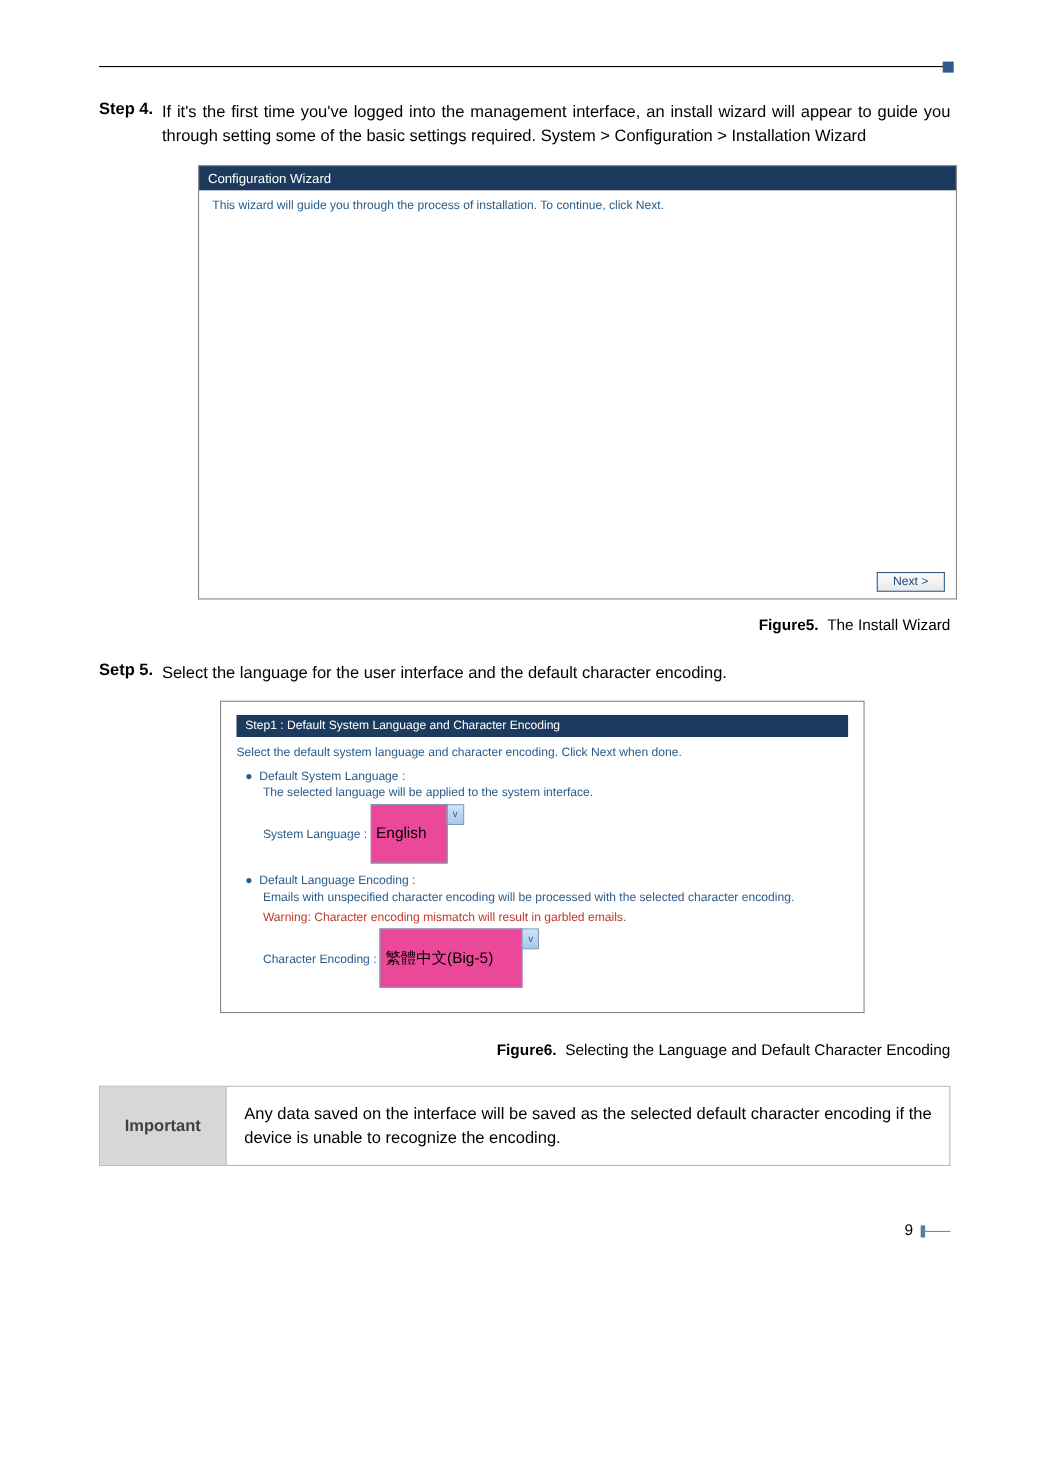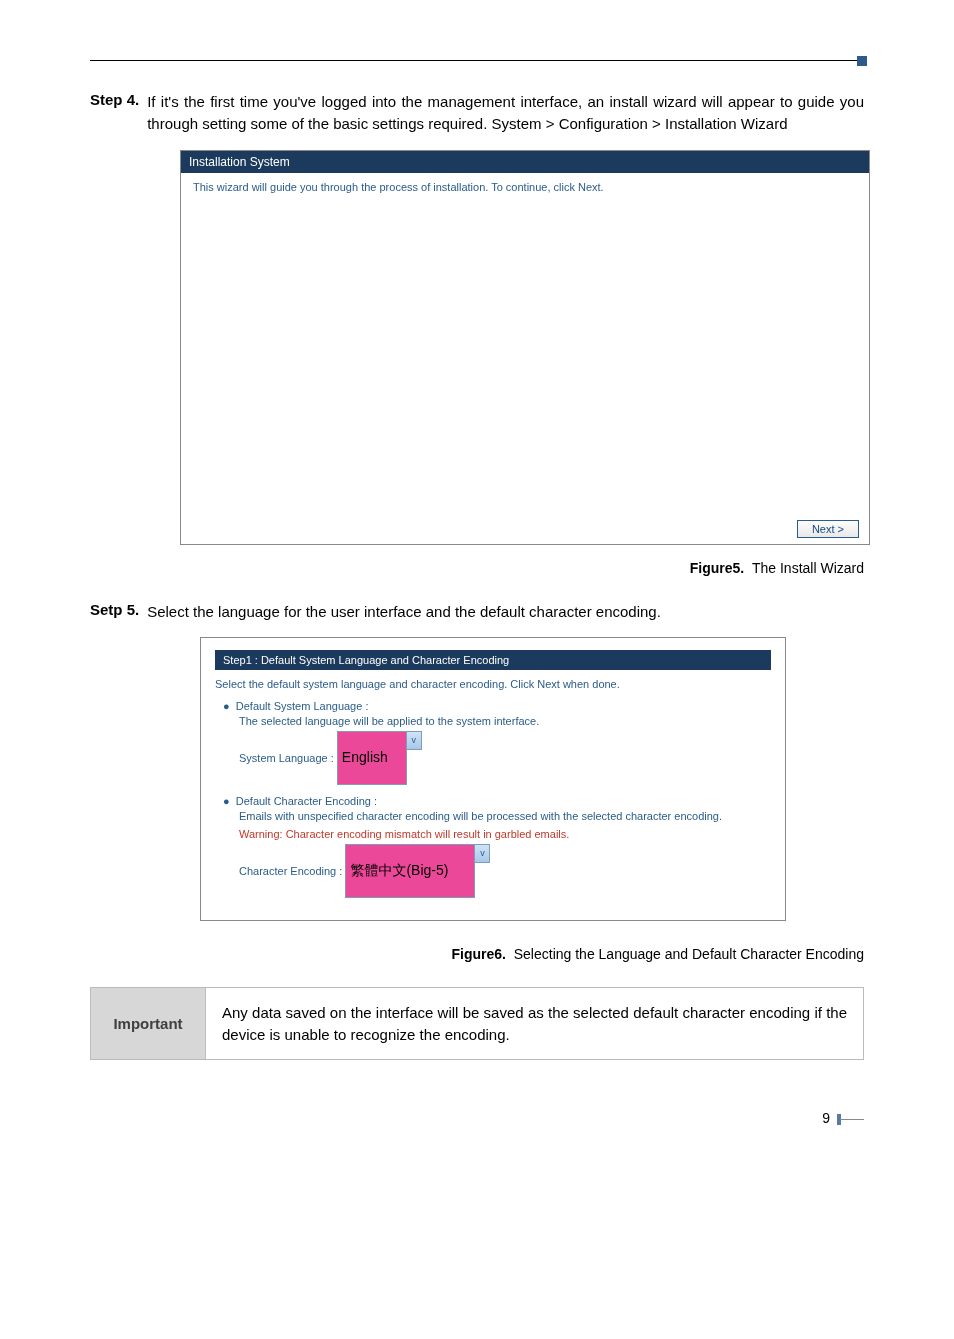--- a/index.html
+++ b/index.html
@@ -44,21 +44,21 @@
     <div class="header-marker"></div>
   </div>
 
   <div class="step-block">
     <div class="step-label">Step 4.</div>
     <div class="step-text">If it's the first time you've logged into the management interface, an install wizard will appear to guide you through setting some of the basic settings required. System &gt; Configuration &gt; Installation Wizard</div>
   </div>
 
   <div class="screenshot-container">
     <div class="wizard-box">
-      <div class="wizard-titlebar">Installation System</div>
+      <div class="wizard-titlebar">Configuration Wizard</div>
       <div class="wizard-body">
         <div class="wizard-instruction">This wizard will guide you through the process of installation. To continue, click Next.</div>
       </div>
       <div class="wizard-footer">
         <span class="next-button">Next &gt;</span>
       </div>
     </div>
   </div>
 
   <div class="figure-caption">
@@ -78,21 +78,21 @@
       <div class="step1-section">
         <div class="step1-bullet">●&nbsp;&nbsp;<span>Default System Language :</span></div>
         <div class="step1-indent">The selected language will be applied to the system interface.</div>
         <div class="step1-indent select-wrap">
           <span>System Language :</span>
           <span class="faux-select" style="width:70px;">English</span><span class="faux-select-arrow">v</span>
         </div>
       </div>
 
       <div class="step1-section">
-        <div class="step1-bullet">●&nbsp;&nbsp;<span>Default Character Encoding :</span></div>
+        <div class="step1-bullet">●&nbsp;&nbsp;<span>Default Language Encoding :</span></div>
         <div class="step1-indent">Emails with unspecified character encoding will be processed with the selected character encoding.</div>
         <div class="step1-indent step1-warning">Warning: Character encoding mismatch will result in garbled emails.</div>
         <div class="step1-indent select-wrap">
           <span>Character Encoding :</span>
           <span class="faux-select" style="width:130px;">繁體中文(Big-5)</span><span class="faux-select-arrow">v</span>
         </div>
       </div>
     </div>
   </div>
 

